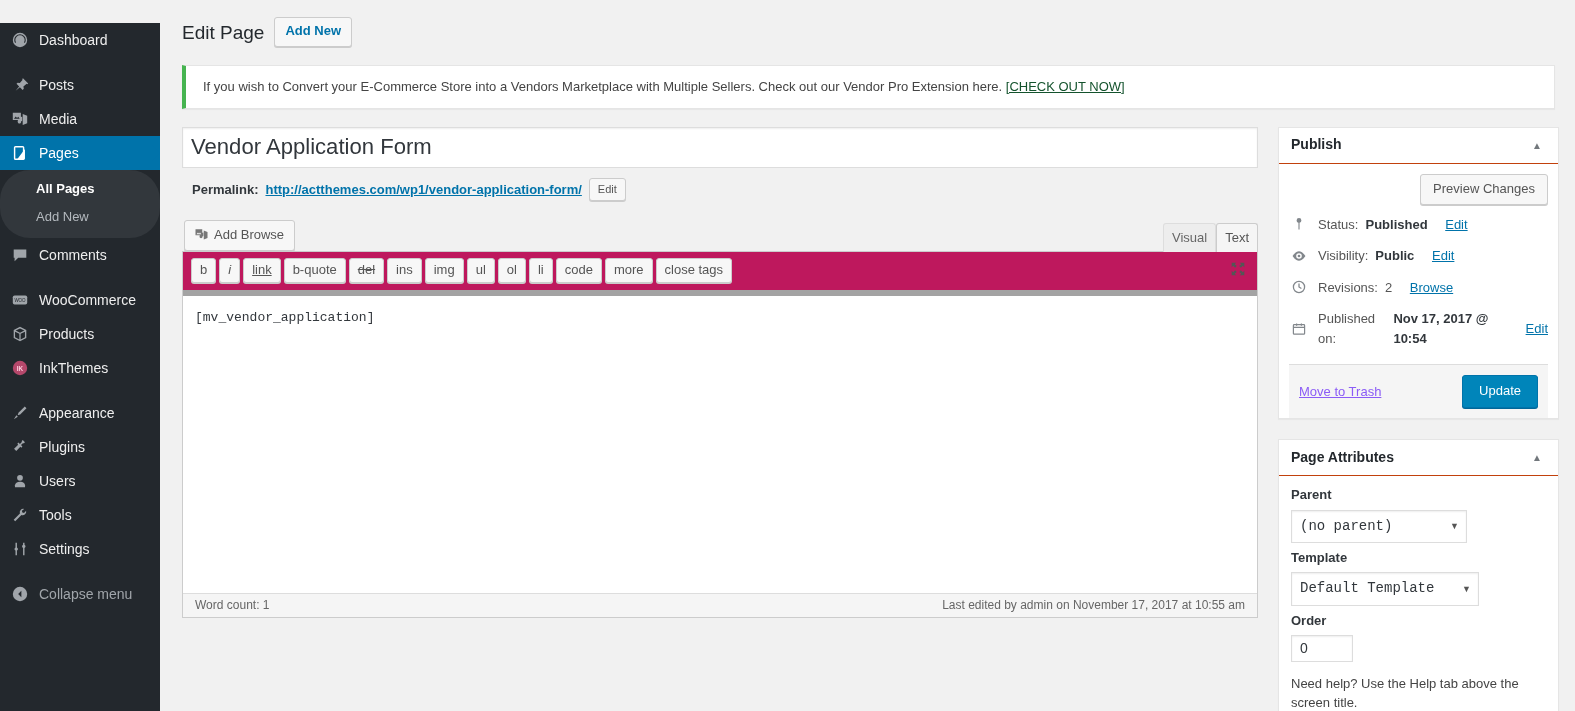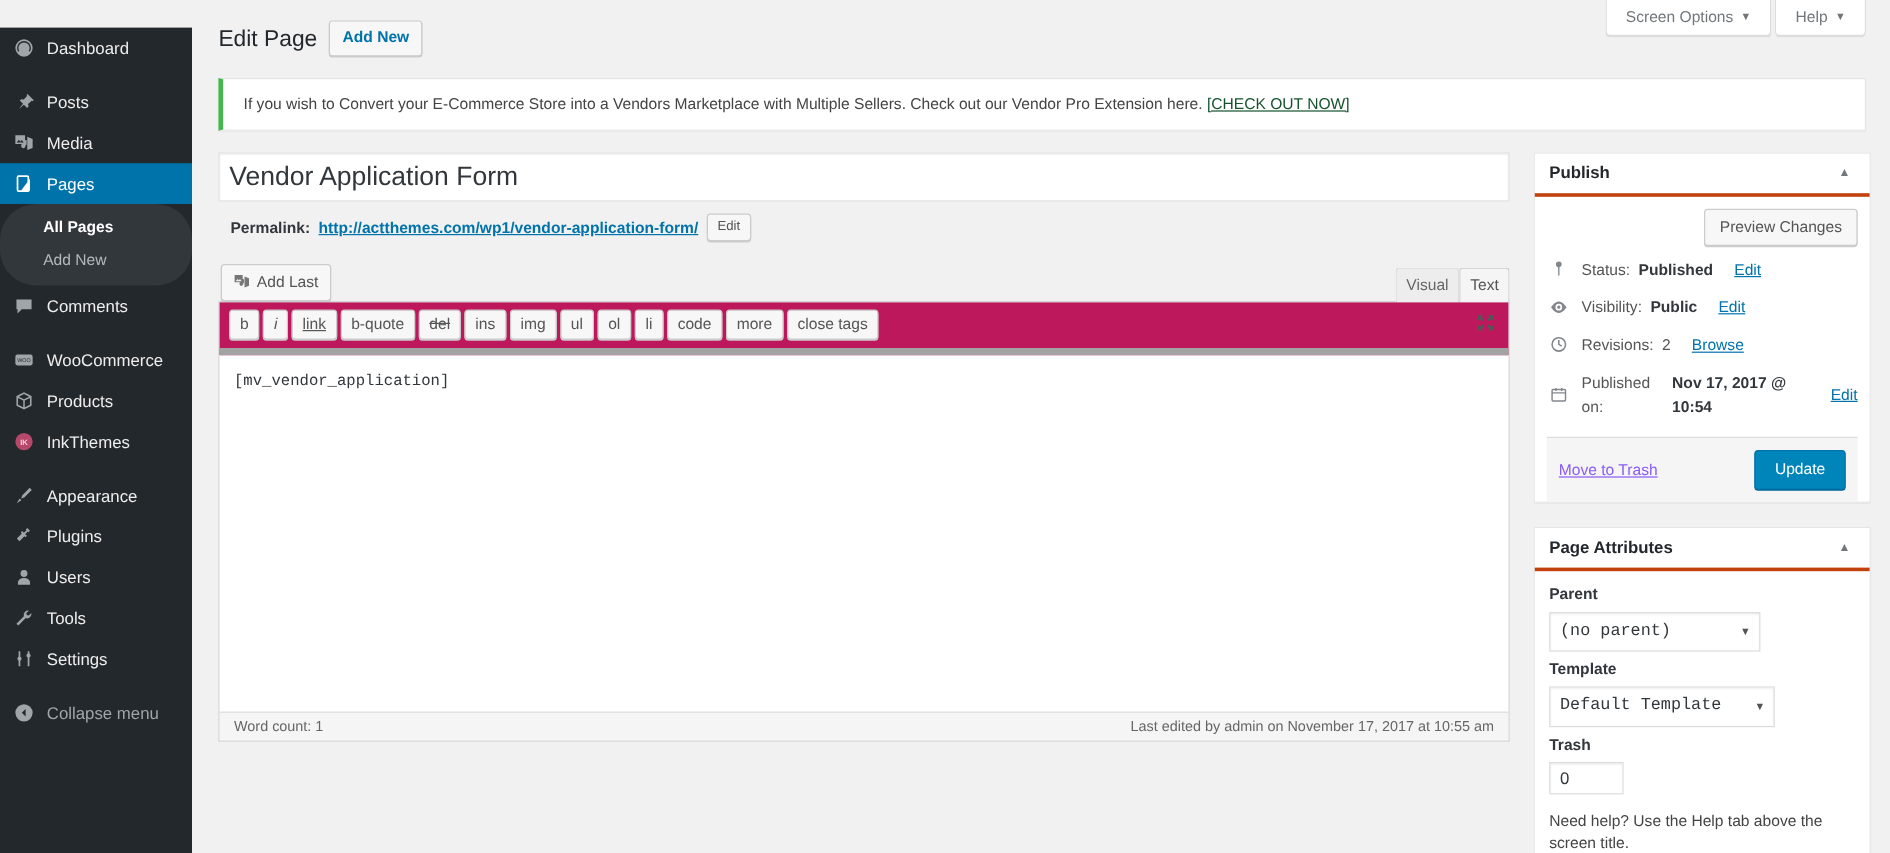--- a/index.html
+++ b/index.html
@@ -183,21 +183,21 @@
   }
 
   
   .postbox {
     background: #fff; border: 1px solid #e5e5e5;
     box-shadow: 0 1px 1px rgba(0,0,0,.04);
     margin-bottom: 20px; min-width: 255px;
   }
   .postbox-header {
     display: flex; align-items: center; justify-content: space-between;
-    border-bottom: 3px solid #c2410c;
+    border-bottom: 1px solid #c2410c;
     padding: 0 12px; height: 36px;
   }
   .postbox-header h2 {
     font-size: 14px; font-weight: 600; color: #23282d;
     line-height: 1.4; margin: 0; padding: 0;
   }
   .handle-toggle { color: #72777c; font-size: 10px; cursor: pointer; padding: 4px; }
 
   .submitbox-inner { padding: 10px 10px 0 10px; }
   .preview-row { display: flex; justify-content: flex-end; padding: 0 0 4px 0; }
@@ -404,28 +404,20 @@
             <circle cx="10" cy="10" r="8" fill="#a0a5aa"></circle>
             <path d="M11.5 6.5L8 10l3.5 3.5z" fill="#23282d"></path>
           </svg>
       </span>
       <span class="mlabel">Collapse menu</span>
     </div>
   </div>
 
   <div id="wpbody">
 
-    <div class="screen-meta-links">
-      <div class="show-settings">
-        <span>Screen Options</span><span class="arr">▼</span>
-      </div>
-      <div class="show-settings">
-        <span>Help</span><span class="arr">▼</span>
-      </div>
-    </div>
 
     <div class="wrap">
 
       <div class="page-title-row">
         <h1 class="page-title">Edit Page</h1>
         <a href="#" class="page-title-action">Add New</a>
       </div>
 
       <div class="notice">
         <span class="ntext">If you wish to Convert your E-Commerce Store into a Vendors Marketplace with Multiple Sellers. Check out our Vendor Pro Extension here.</span>
@@ -448,21 +440,21 @@
 
           <div id="postdivrich">
 
             <div class="wp-editor-tools">
               <button class="insert-media-button">
                 <span>
                   <svg width="15" height="15" viewBox="0 0 20 20" fill="#777">
                       <path d="M2 3h9v8H2V3zm1.3 6.7h6.4L8 7.4 6.7 9l-1.4-1.8-2 2.5zM13 4.5l5 2v8.2l-5 2V4.5zm-1.6 8.2c0 1.3-.9 2.3-2 2.3s-2-1-2-2.3.9-2.3 2-2.3c.3 0 .6.1.8.2V7.9l2.2-.5v4.2c0 .4-.3.7-.7.7h-.3z"></path>
                     </svg>
                 </span>
-                <span>Add Last</span>
+                <span>Add Browse</span>
               </button>
 
               <div class="wp-editor-tabs">
                 <button class="wp-switch-editor">Visual</button>
                 <button class="wp-switch-editor active">Text</button>
               </div>
             </div>
 
             <div class="wp-editor-container">
               <div class="quicktags-toolbar" id="qt-toolbar"><button class="ed_button">b</button><button class="ed_button ital">i</button><button class="ed_button ulined">link</button><button class="ed_button">b-quote</button><button class="ed_button strike">del</button><button class="ed_button">ins</button><button class="ed_button">img</button><button class="ed_button">ul</button><button class="ed_button">ol</button><button class="ed_button">li</button><button class="ed_button">code</button><button class="ed_button">more</button><button class="ed_button">close tags</button><span class="fullscreen-btn"><svg width="18" height="18" viewBox="0 0 20 20" fill="#555">
@@ -553,21 +545,21 @@
                 <select id="parent_id" style="width:176px;"><option value="(no parent)">(no parent)</option></select>
                 <span class="caret">▼</span>
               </div>
 
               <label>Template</label>
               <div class="wpselect">
                 <select id="page_template" style="width:188px;"><option value="Default Template">Default Template</option></select>
                 <span class="caret">▼</span>
               </div>
 
-              <label>Trash</label>
+              <label>Order</label>
               <input id="menu_order" type="text" value="0" style="">
 
               <p class="attr-help">Need help? Use the Help tab above the screen title.</p>
             </div>
           </div>
 
         </div>
       </div>
     </div>
   </div>

